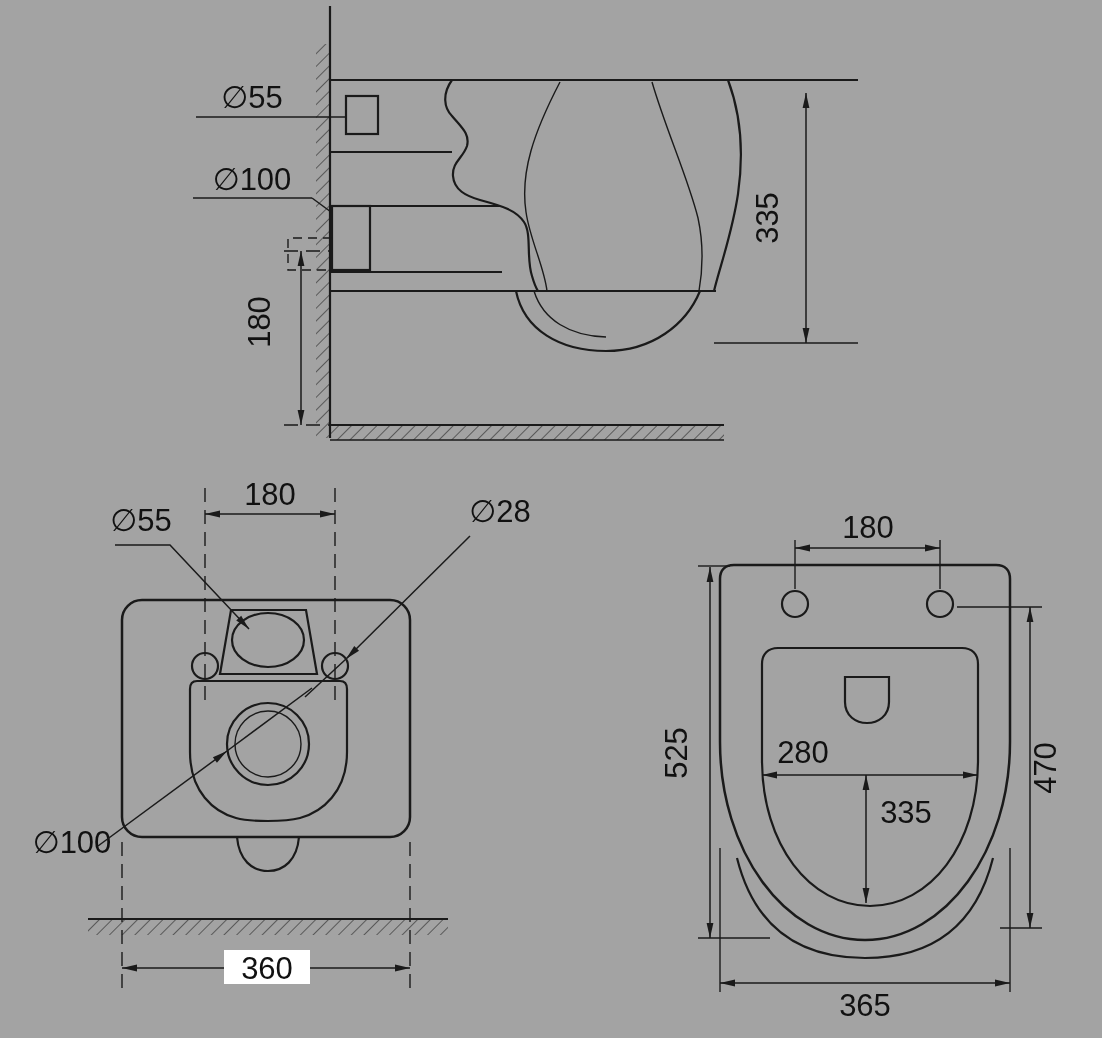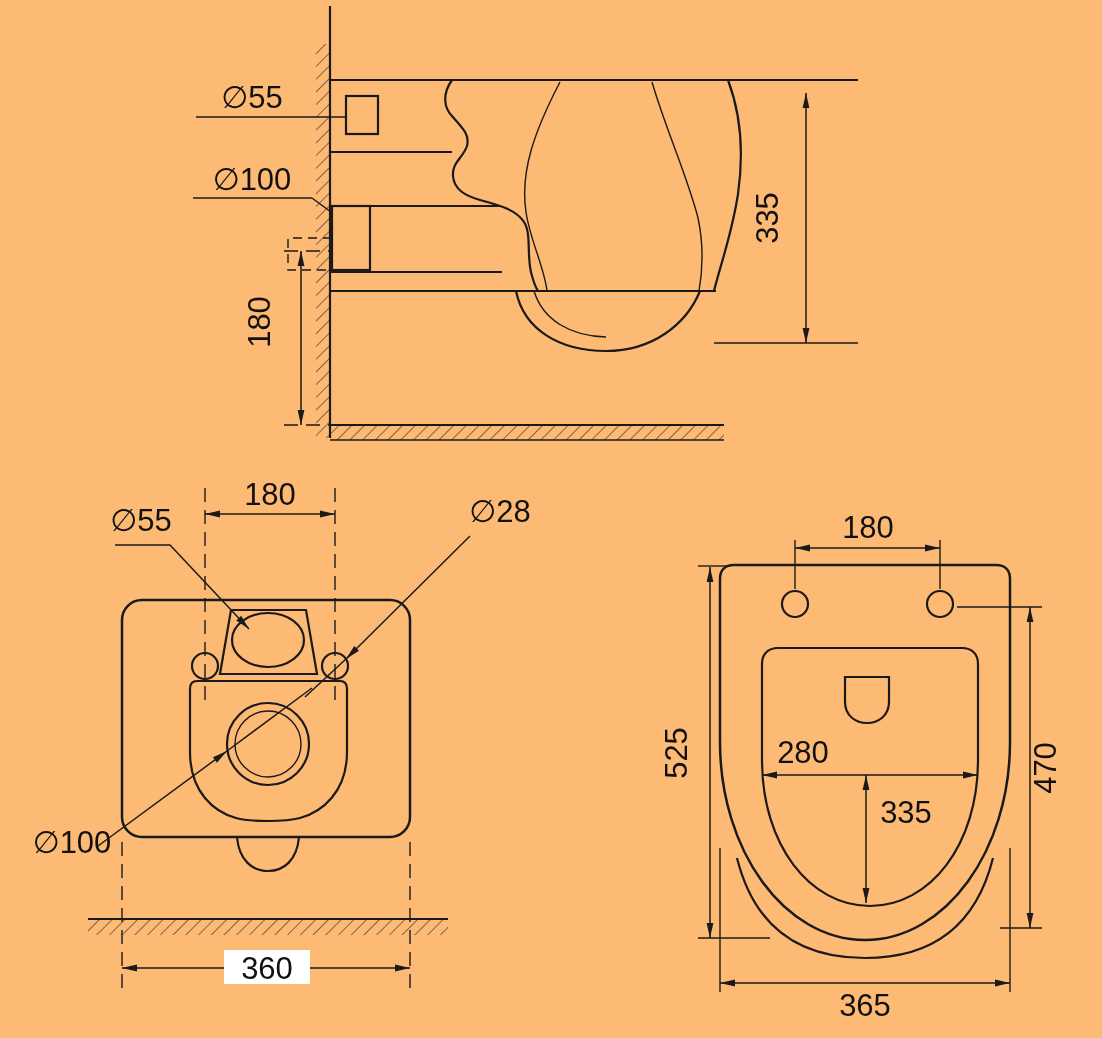--- a/index.html
+++ b/index.html
@@ -1,16 +1,16 @@
 <!DOCTYPE html>
 <html><head>
 <meta charset="utf-8">
 <style>
   html,body{margin:0;padding:0;background:#ffffff;}
-  .canvas{position:relative;width:1102px;height:1038px;background:#fdba74;overflow:hidden;}
+  .canvas{position:relative;width:1102px;height:1038px;background:#a3a3a3;overflow:hidden;}
   svg{display:block;}
   svg text{font-family:"Liberation Sans","DejaVu Sans",sans-serif;font-size:31px;fill:#111111;}
   .ln{stroke:#1a1a1a;fill:none;}
   .w1{stroke-width:1.4;}
   .w2{stroke-width:2.2;}
   .w3{stroke-width:2.5;}
   .dim{stroke-width:1.5;}
   .dash{stroke-dasharray:14 8;}
   .dash2{stroke-dasharray:9 6;}
 </style>

